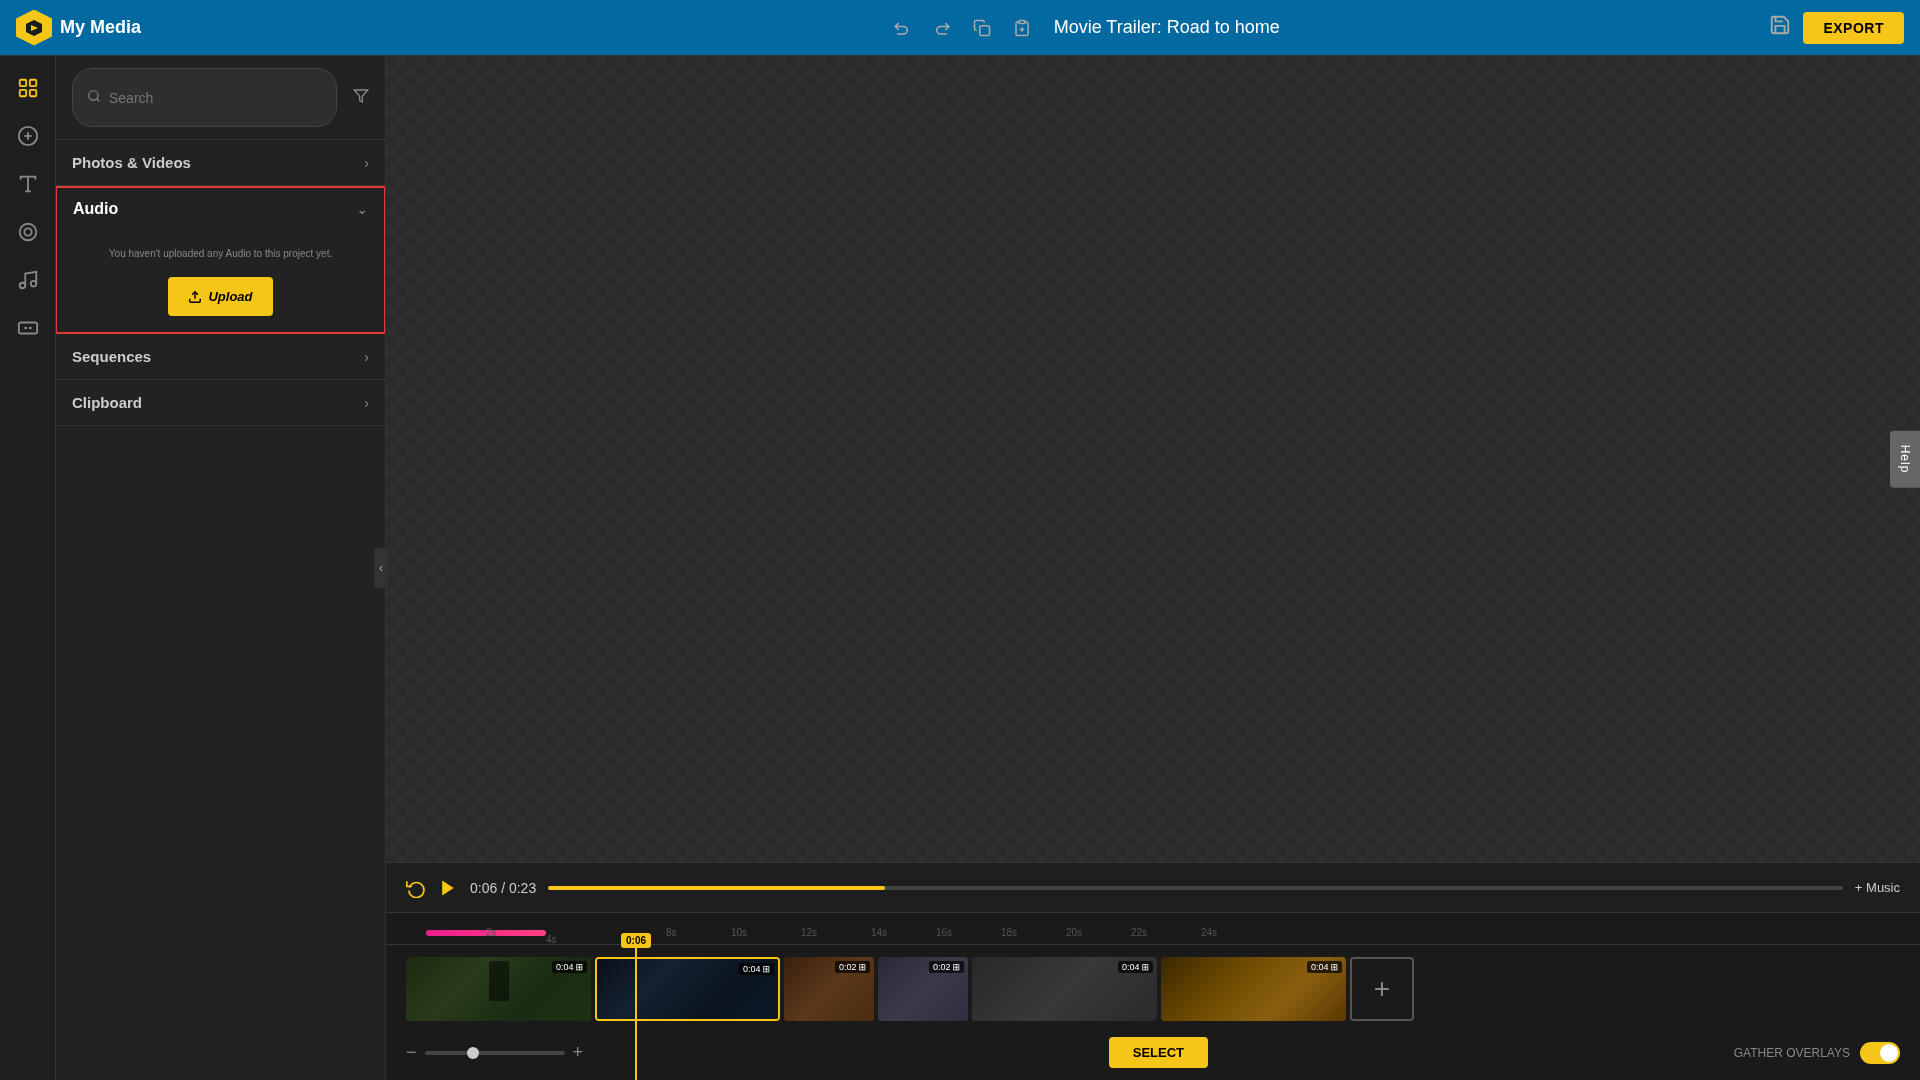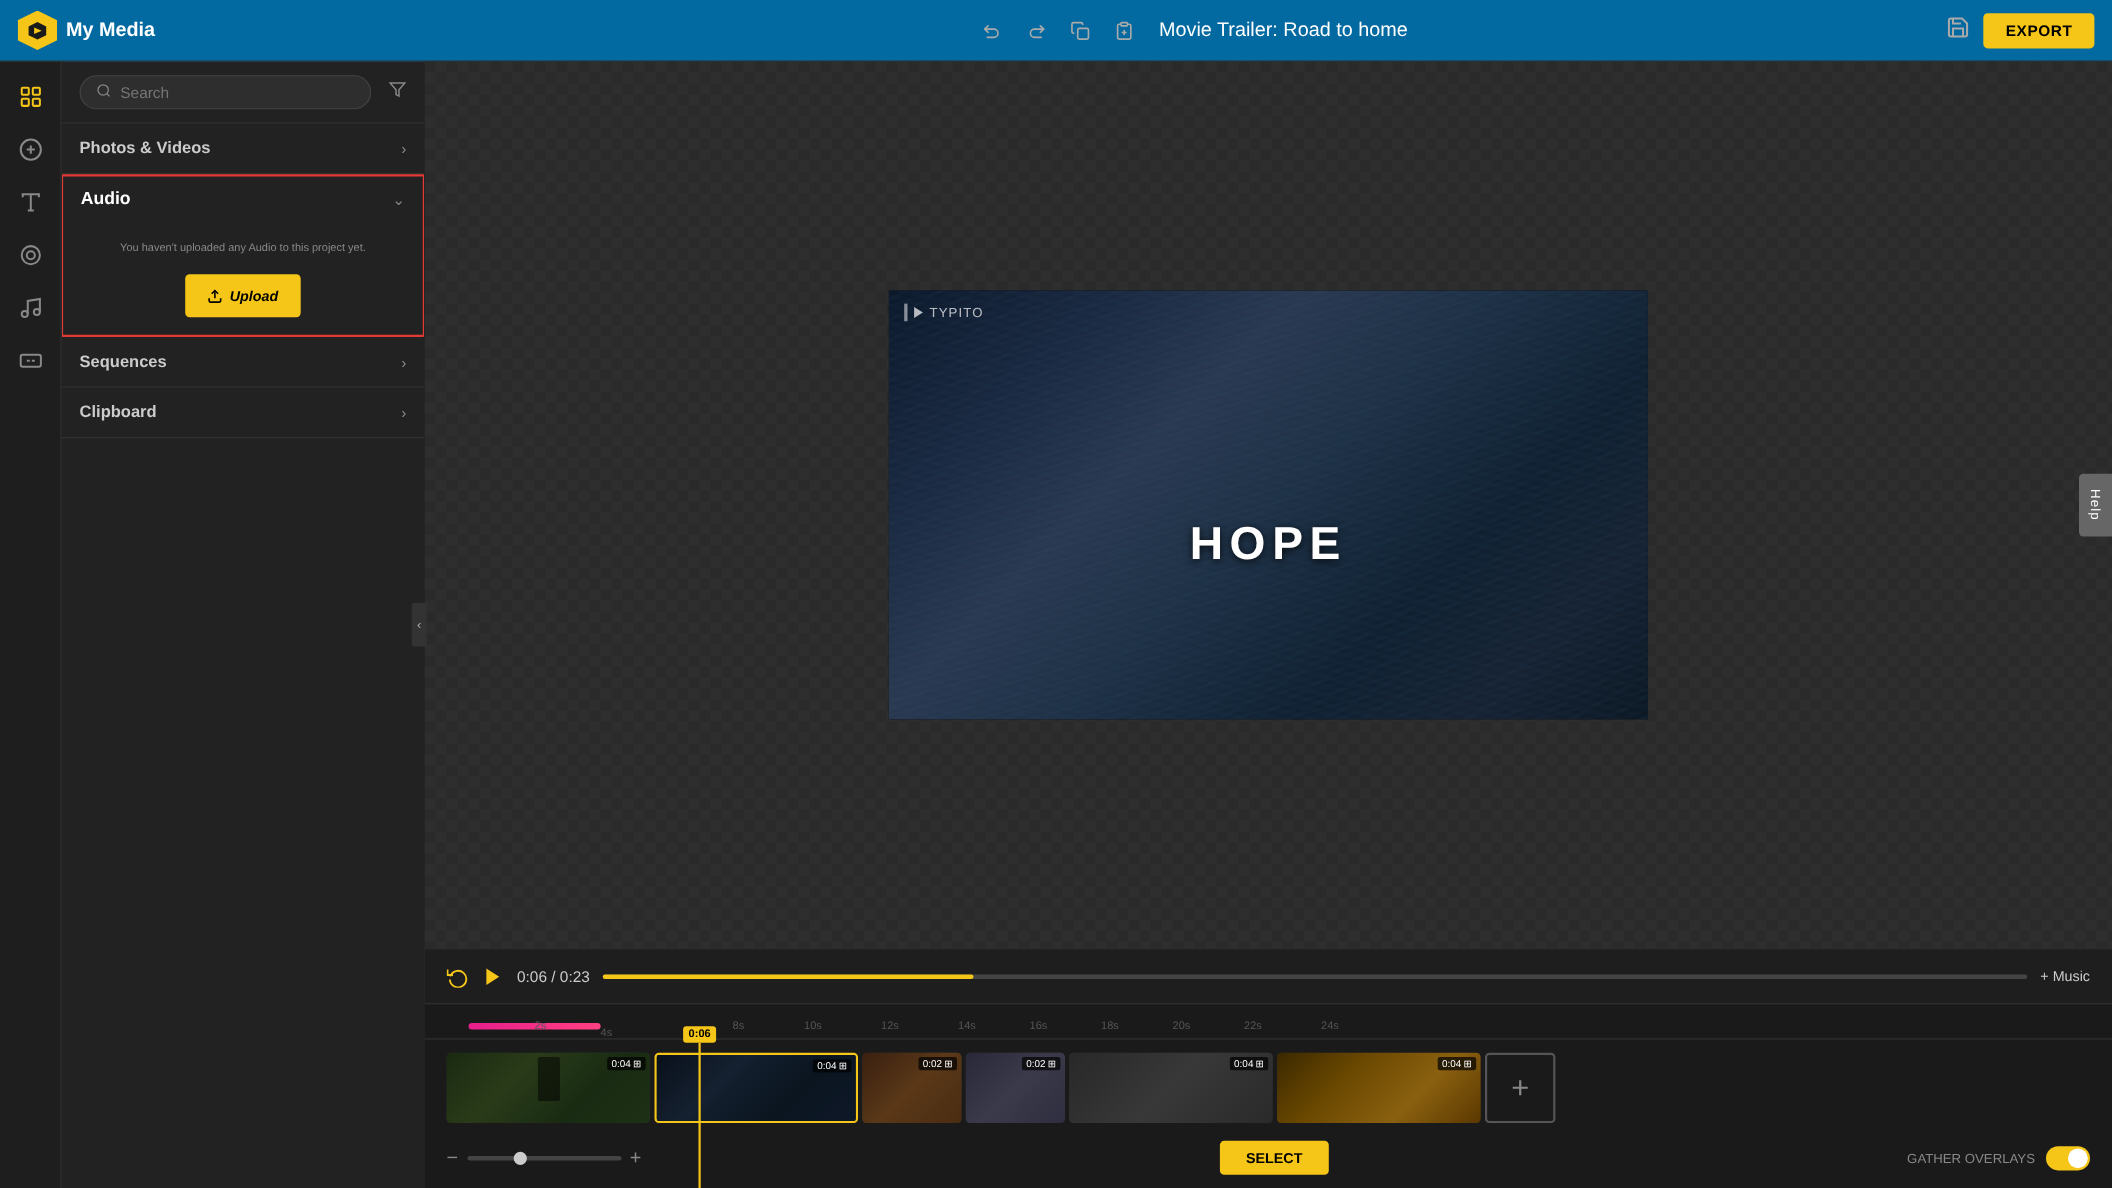--- a/index.html
+++ b/index.html
@@ -128,21 +128,21 @@
     .sidebar-search {
       padding: 12px 16px;
       border-bottom: 1px solid #333;
     }
     .search-box {
       background: #2e2e2e;
       border: 1px solid #444;
       border-radius: 20px;
       display: flex;
       align-items: center;
-      padding: 6px 14px;
+      padding: 20px 14px;
       gap: 8px;
       width: 100%;
     }
     .search-icon { color: #888; font-size: 14px; }
     .search-input {
       background: none;
       border: none;
       outline: none;
       color: #ccc;
       font-size: 14px;
@@ -733,37 +733,20 @@
     <div style="position:absolute; left:-12px; top:50%; transform:translateY(-50%); background:#333; width:14px; height:40px; border-radius:3px 0 0 3px; display:flex; align-items:center; justify-content:center; cursor:pointer; color:#aaa; font-size:12px;">‹</div>
   </div>
 
   <div class="content-area">
 
     <div class="video-preview">
       <div class="checker-bg"></div>
 
       <div class="help-btn" style="position:absolute; right:0; top:50%; transform:translateY(-50%); background:#666; color:#fff; writing-mode:vertical-rl; padding:14px 8px; font-size:12px; cursor:pointer; border-radius:4px 0 0 4px; z-index:10; letter-spacing:1px;">Help</div>
 
-      <div class="video-container">
-        <div class="video-bg">
-
-          <div class="wave-overlay"></div>
-
-          <div style="position:absolute;top:0;left:0;right:0;bottom:0;background:repeating-linear-gradient(-30deg, transparent 0px, rgba(30,60,90,0.15) 3px, transparent 6px, rgba(20,50,80,0.1) 10px, transparent 16px);"></div>
-          <div style="position:absolute;top:0;left:0;right:0;bottom:0;background:repeating-linear-gradient(15deg, transparent 0px, rgba(40,80,110,0.08) 4px, transparent 8px);"></div>
-
-          <div class="video-brand">
-            <div class="brand-bar"></div>
-            <div class="brand-triangle"></div>
-            <span>TYPITO</span>
-          </div>
-
-          <div class="video-text-hope">HOPE</div>
-        </div>
-      </div>
     </div>
 
     <div class="player-controls">
       <button class="ctrl-btn">
         <svg width="20" height="20" viewBox="0 0 24 24" fill="none" stroke="#f5c518" stroke-width="2">
           <polyline points="1 4 1 10 7 10"></polyline>
           <path d="M3.51 15a9 9 0 1 0 .49-3.5"></path>
         </svg>
       </button>
       <button class="ctrl-btn">

